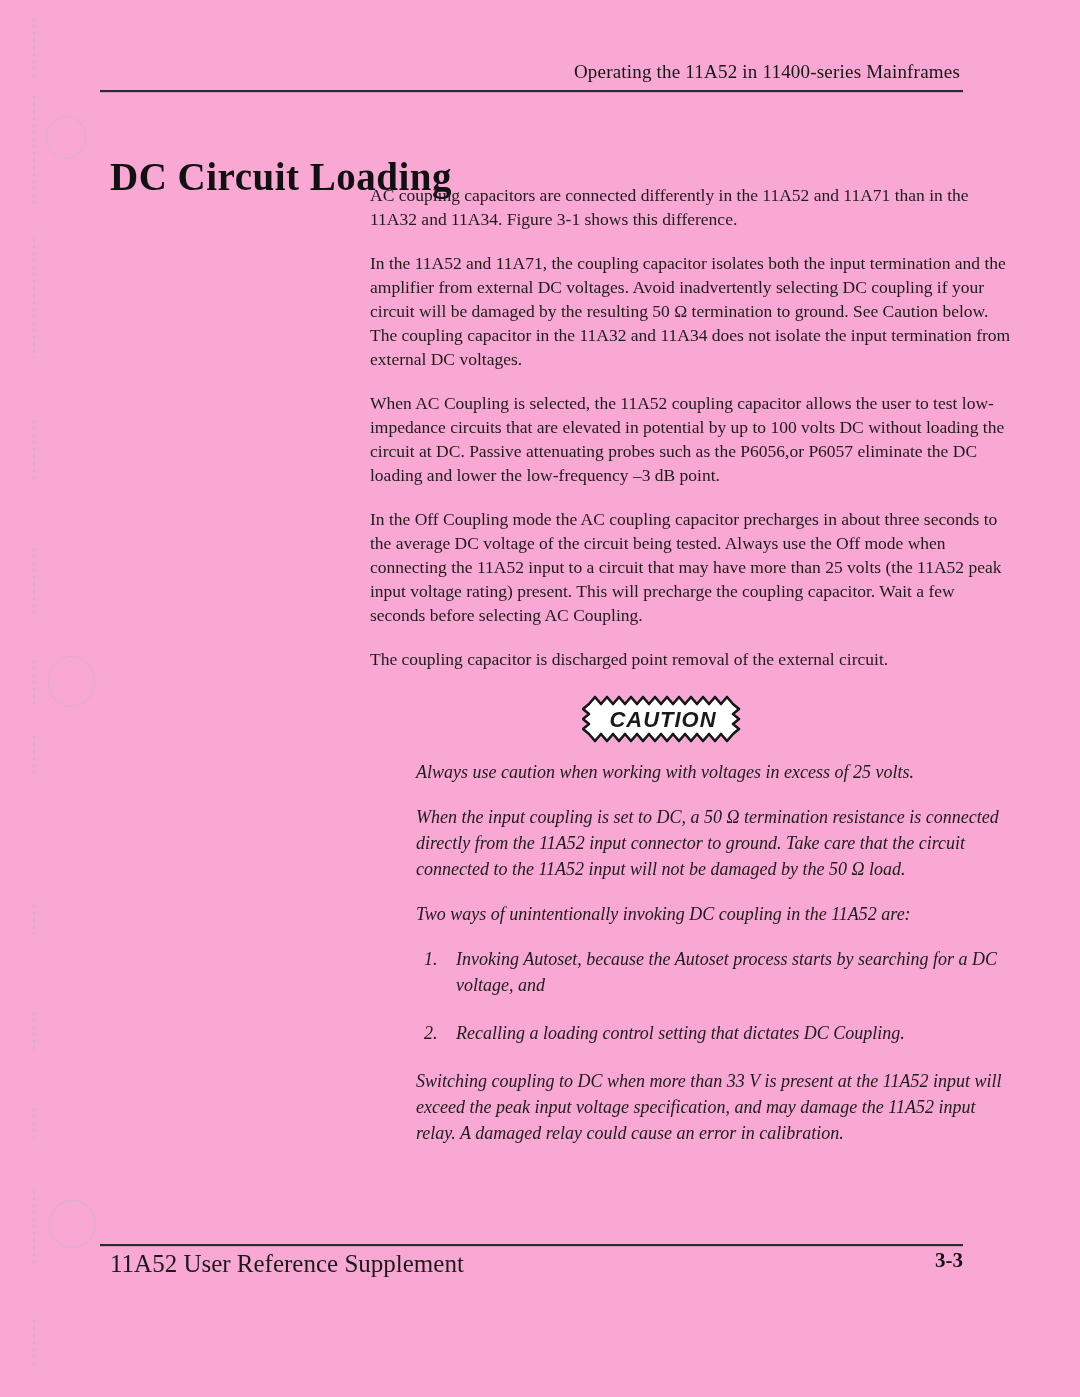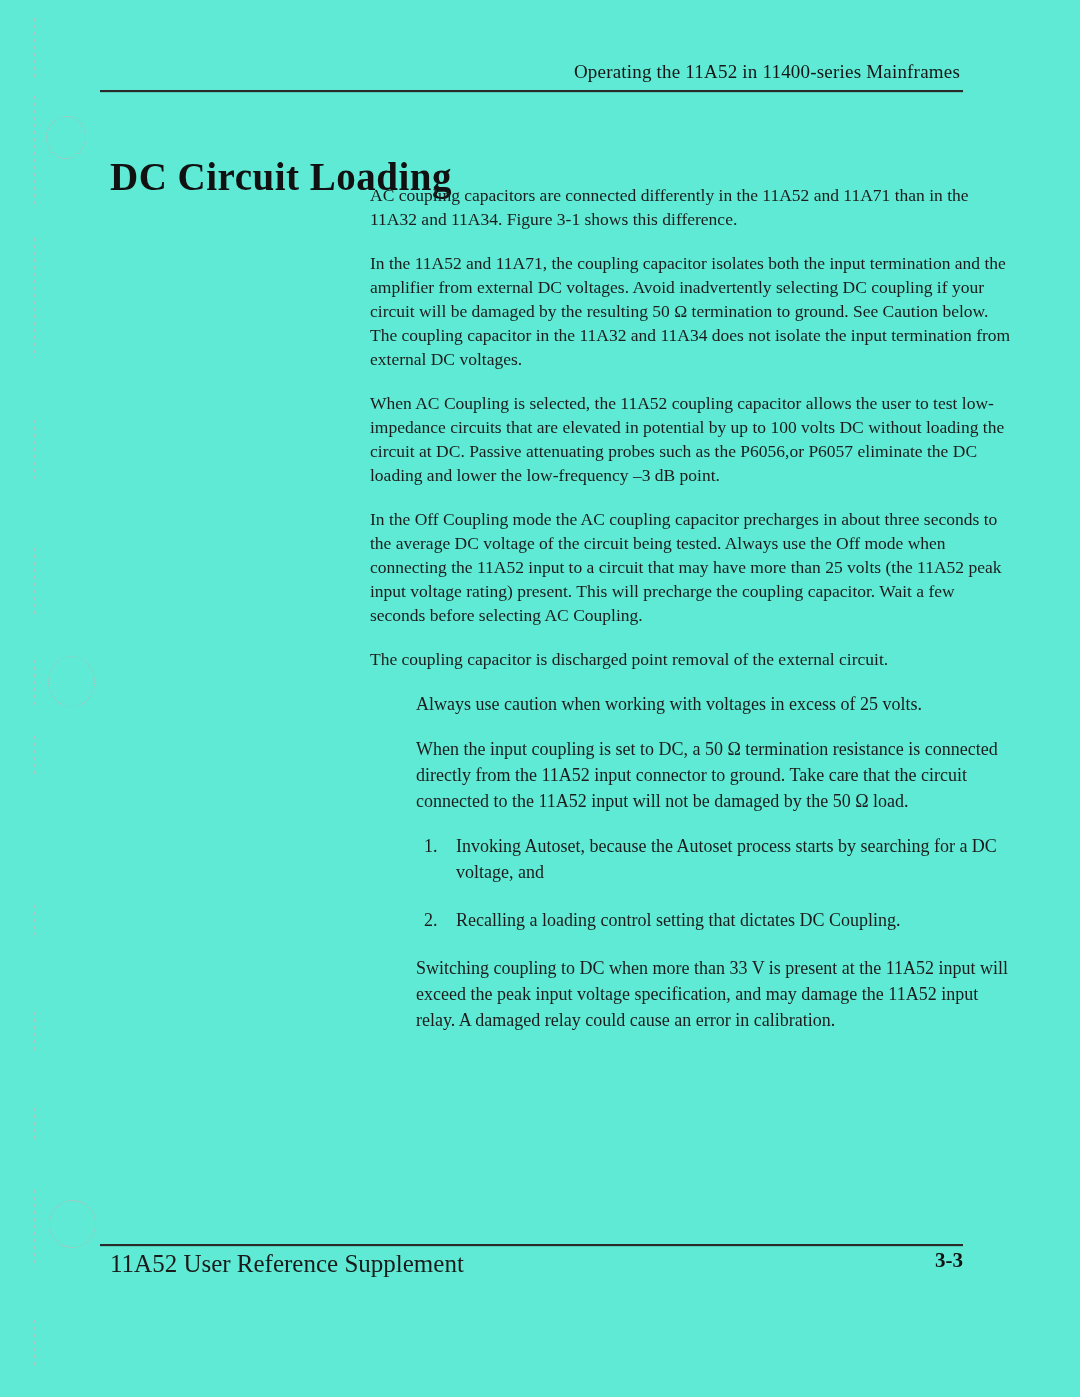--- a/index.html
+++ b/index.html
@@ -1,20 +1,20 @@
 <!DOCTYPE html>
 <html><head>
 <meta charset="utf-8">
 <style>
   html,body{margin:0;padding:0;background:#e8e8e8;}
   .page{
     position:relative;
     width:1080px;height:1397px;
     margin:0 auto;
-    background:#5eead4;
+    background:#f9a8d4;
     font-family:"Liberation Serif","DejaVu Serif",serif;
     color:#1b1b1b;
     overflow:hidden;
   }
   
   .running-title{
     position:absolute;top:61px;right:120px;
     font-size:19px;letter-spacing:.2px;color:#161616;
   }
   .rule{
@@ -43,20 +43,21 @@
   .stamp-wrap svg{display:block;}
   .stamp-text{
     font-family:"Liberation Sans","DejaVu Sans",sans-serif;
     font-weight:bold;font-style:italic;
     font-size:22px;letter-spacing:1px;
     fill:#1a1a1a;
   }
   
   .caution-block{
     padding-left:46px;
+    font-style:italic;
     font-size:18px;line-height:26px;color:#1c1c1c;
   }
   .caution-block p{margin:0 0 19px 0;}
   .c-list{margin:0 0 4px 0;}
   .c-item{display:flex;margin:0 0 22px 8px;}
   .c-num{width:32px;flex:0 0 32px;}
   .c-item-text{flex:1;}
   
   .footer-doc{
     position:absolute;left:110px;top:1250px;
@@ -117,24 +118,34 @@
 
   <h1 class="page-title">DC Circuit Loading</h1>
 
   <div class="body-col">
     <p>AC coupling capacitors are connected differently in the 11A52 and 11A71 than in the 11A32 and 11A34. Figure 3-1 shows this difference.</p>
     <p>In the 11A52 and 11A71, the coupling capacitor isolates both the input termination and the amplifier from external DC voltages. Avoid inadvertently selecting DC coupling if your circuit will be damaged by the resulting 50 Ω termination to ground. See Caution below. The coupling capacitor in the 11A32 and 11A34 does not isolate the input termination from external DC voltages.</p>
     <p>When AC Coupling is selected, the 11A52 coupling capacitor allows the user to test low-impedance circuits that are elevated in potential by up to 100 volts DC without loading the circuit at DC. Passive attenuating probes such as the P6056,or P6057 eliminate the DC loading and lower the low-frequency –3 dB point.</p>
     <p>In the Off Coupling mode the AC coupling capacitor precharges in about three seconds to the average DC voltage of the circuit being tested. Always use the Off mode when connecting the 11A52 input to a circuit that may have more than 25 volts (the 11A52 peak input voltage rating) present. This will precharge the coupling capacitor. Wait a few seconds before selecting AC Coupling.</p>
     <p>The coupling capacitor is discharged point removal of the external circuit.</p>
 
+    <div class="stamp-wrap">
+      <svg width="162" height="56" viewBox="0 0 162 56">
+        <path d="M7,13 L13,6 L19,13 L25,6 L31,13 L37,6 L43,13 L49,6 L55,13 L61,6 L67,13 L73,6 L79,13 L85,6 L91,13 L97,6 L103,13 L109,6 L115,13 L121,6 L127,13 L133,6 L139,13 L145,6 L151,13
+             L157,18 L151,23 L157,28 L151,33 L157,38 L151,43
+             L145,50 L139,43 L133,50 L127,43 L121,50 L115,43 L109,50 L103,43 L97,50 L91,43 L85,50 L79,43 L73,50 L67,43 L61,50 L55,43 L49,50 L43,43 L37,50 L31,43 L25,50 L19,43 L13,50 L7,43
+             L1,38 L7,33 L1,28 L7,23 L1,18 Z" fill="#ffffff" stroke="#161616" stroke-width="2.6" stroke-linejoin="round"></path>
+        <text class="stamp-text" x="81" y="36" text-anchor="middle">CAUTION</text>
+      </svg>
+    </div>
 
     <div class="caution-block">
       <p>Always use caution when working with voltages in excess of 25 volts.</p>
       <p>When the input coupling is set to DC, a 50 Ω termination resistance is connected directly from the 11A52 input connector to ground. Take care that the circuit connected to the 11A52 input will not be damaged by the 50 Ω load.</p>
+      <p>Two ways of unintentionally invoking DC coupling in the 11A52 are:</p>
 
       <div class="c-list">
         <div class="c-item">
           <span class="c-num">1.</span>
           <span class="c-item-text">Invoking Autoset, because the Autoset process starts by searching for a DC voltage, and</span>
         </div>
         <div class="c-item">
           <span class="c-num">2.</span>
           <span class="c-item-text">Recalling a loading control setting that dictates DC Coupling.</span>
         </div>

